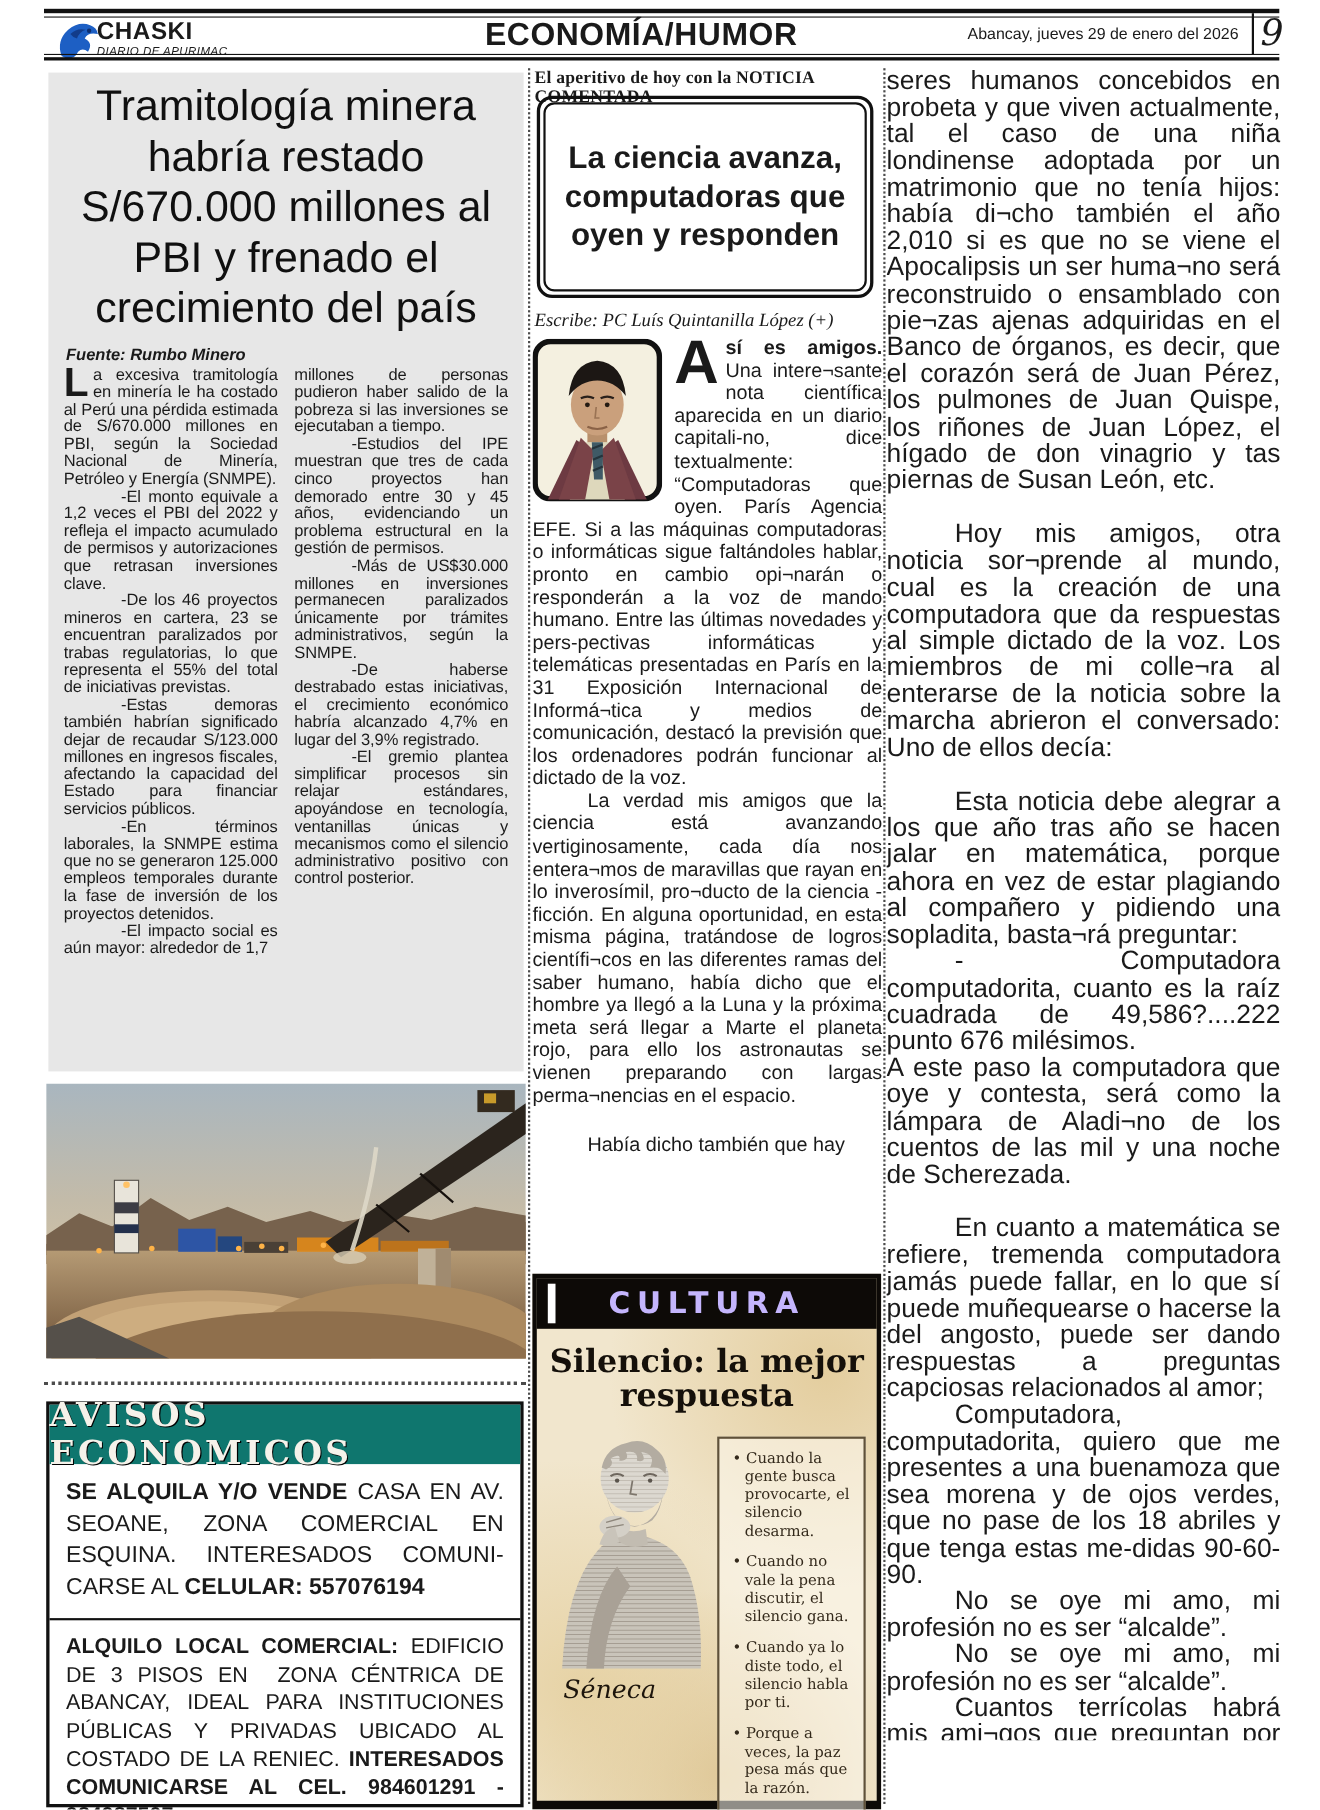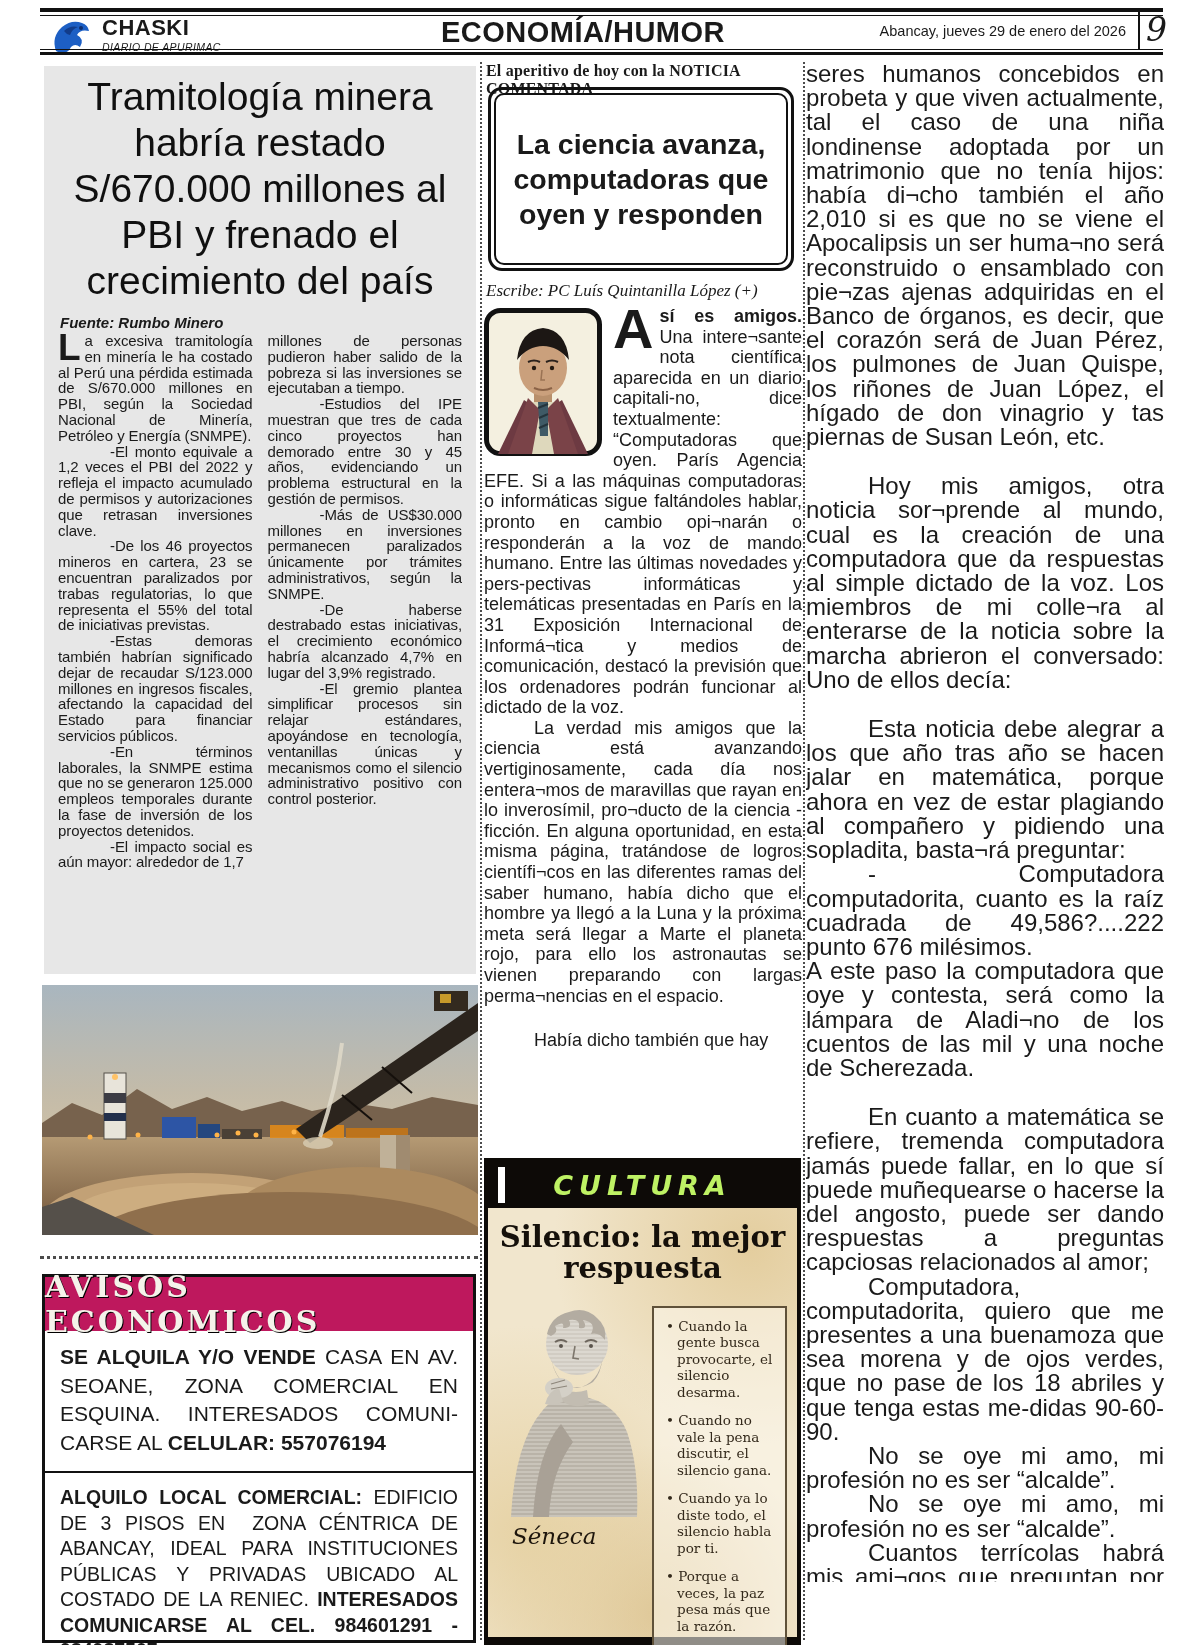--- a/index.html
+++ b/index.html
@@ -39,36 +39,36 @@
   .mp{margin:0;text-indent:50px;}
   .mp.noind{text-indent:0;}
   .mp.gap{margin-top:24px;}
   
   #right-col{font-size:24px;line-height:24.2px;text-align:justify;overflow:hidden;}
   .rp{margin:0;text-indent:62px;}
   .rp.noind{text-indent:0;}
   .rp.gap{margin-top:25px;}
   
   #avisos-box{border:3px solid #111;box-sizing:border-box;background:#fff;}
-  #avisos-head{background:#be185d;height:54px;display:flex;align-items:center;justify-content:center;}
+  #avisos-head{background:#0f766e;height:54px;display:flex;align-items:center;justify-content:center;}
   #avisos-title{font-family:"DejaVu Serif",serif;font-weight:bold;font-size:30px;color:#f5f2ea;
                 letter-spacing:3px;text-shadow:1px 1px 0 #000;}
   #ad1{font-size:21px;line-height:28.5px;text-align:justify;padding:12px 15px 14px;border-bottom:2px solid #111;}
   #ad2{font-size:19.5px;line-height:25.5px;text-align:justify;padding:12px 15px 10px;}
   .adb{font-weight:bold;}
   
   #cultura-box{border:4px solid #0d0a07;border-bottom-width:8px;box-sizing:border-box;
     background:
       radial-gradient(circle at 85% 18%, rgba(224,199,146,.8), rgba(224,199,146,0) 42%),
       radial-gradient(circle at 12% 78%, rgba(228,206,156,.8), rgba(228,206,156,0) 45%),
       radial-gradient(circle at 55% 95%, rgba(214,186,130,.7), rgba(214,186,130,0) 35%),
       #f1e6cd;}
   #cultura-banner{position:relative;background:#0d0a07;height:46px;display:flex;align-items:center;justify-content:center;}
   #cultura-banner-notch{position:absolute;left:10px;top:5px;bottom:5px;width:7px;background:#fff;}
-  #cultura-banner-text{color:#bef264;font-family:"DejaVu Sans",sans-serif;font-style:italic;font-weight:bold;
+  #cultura-banner-text{color:#c4b5fd;font-family:"DejaVu Sans",sans-serif;font-weight:bold;
                        font-size:27px;letter-spacing:6px;}
   #cultura-title{font-family:"DejaVu Serif",serif;font-weight:bold;font-size:29px;line-height:31px;
                  text-align:center;color:#15100a;margin:14px 6px 8px;}
   #cultura-row{display:flex;padding:0 10px;align-items:flex-start;}
   #seneca-wrap{width:150px;flex:none;text-align:center;}
   #cultura-sign{font-family:"DejaVu Serif",serif;font-style:italic;font-size:23px;color:#1d150c;margin-top:2px;text-align:left;padding-left:14px;}
   #cultura-bullets{flex:1;border:2px solid #5f5139;background:rgba(253,249,240,.55);
                    margin-left:4px;padding:10px 12px;list-style:none;
                    font-family:"DejaVu Serif",serif;font-size:13.5px;line-height:16.5px;color:#33291b;}
   #cultura-bullets li{margin:0 0 12px;text-indent:-11px;padding-left:11px;}
@@ -80,21 +80,21 @@
 <div class="abs rule" style="left:40px;top:8px;width:1123px;height:4px;"></div>
 <div class="abs rule" style="left:40px;top:15px;width:1123px;height:1px;"></div>
 
 <div class="abs" style="left:50px;top:17px;">
   <svg width="42" height="38" viewBox="0 0 42 38">
     <path d="M6,34 Q1,20 12,10 Q22,2 32,6 Q38,8 39,14 Q30,12 27,18 Q35,22 30,30 Q25,26 21,30 Q18,37 10,36 Z" fill="#1d5fc4"></path>
     <path d="M14,14 Q20,8 28,10 Q22,12 20,18 Q16,17 14,14 Z" fill="#123c8a"></path>
     <circle cx="31" cy="11" r="2" fill="#0d2e6e"></circle>
   </svg>
 </div>
-<div class="abs" style="left:102px;top:17px;">
+<div class="abs" style="left:88px;top:17px;">
   <div id="brand-name">CHASKI</div>
   <div id="brand-sub">DIARIO DE APURIMAC</div>
 </div>
 <div class="abs" id="section-title" style="left:50%;top:16px;transform:translateX(-56%);">ECONOMÍA/HUMOR</div>
 <div class="abs" id="hdr-date" style="right:74px;top:23px;">Abancay, jueves 29 de enero del 2026</div>
 <div class="abs rule" style="left:1138px;top:12px;width:2px;height:38px;"></div>
 <div class="abs" id="page-num" style="left:1146px;top:10px;">9</div>
 
 <div class="abs rule" style="left:40px;top:49px;width:1123px;height:1px;"></div>
 <div class="abs rule" style="left:40px;top:52px;width:1123px;height:3px;"></div>

